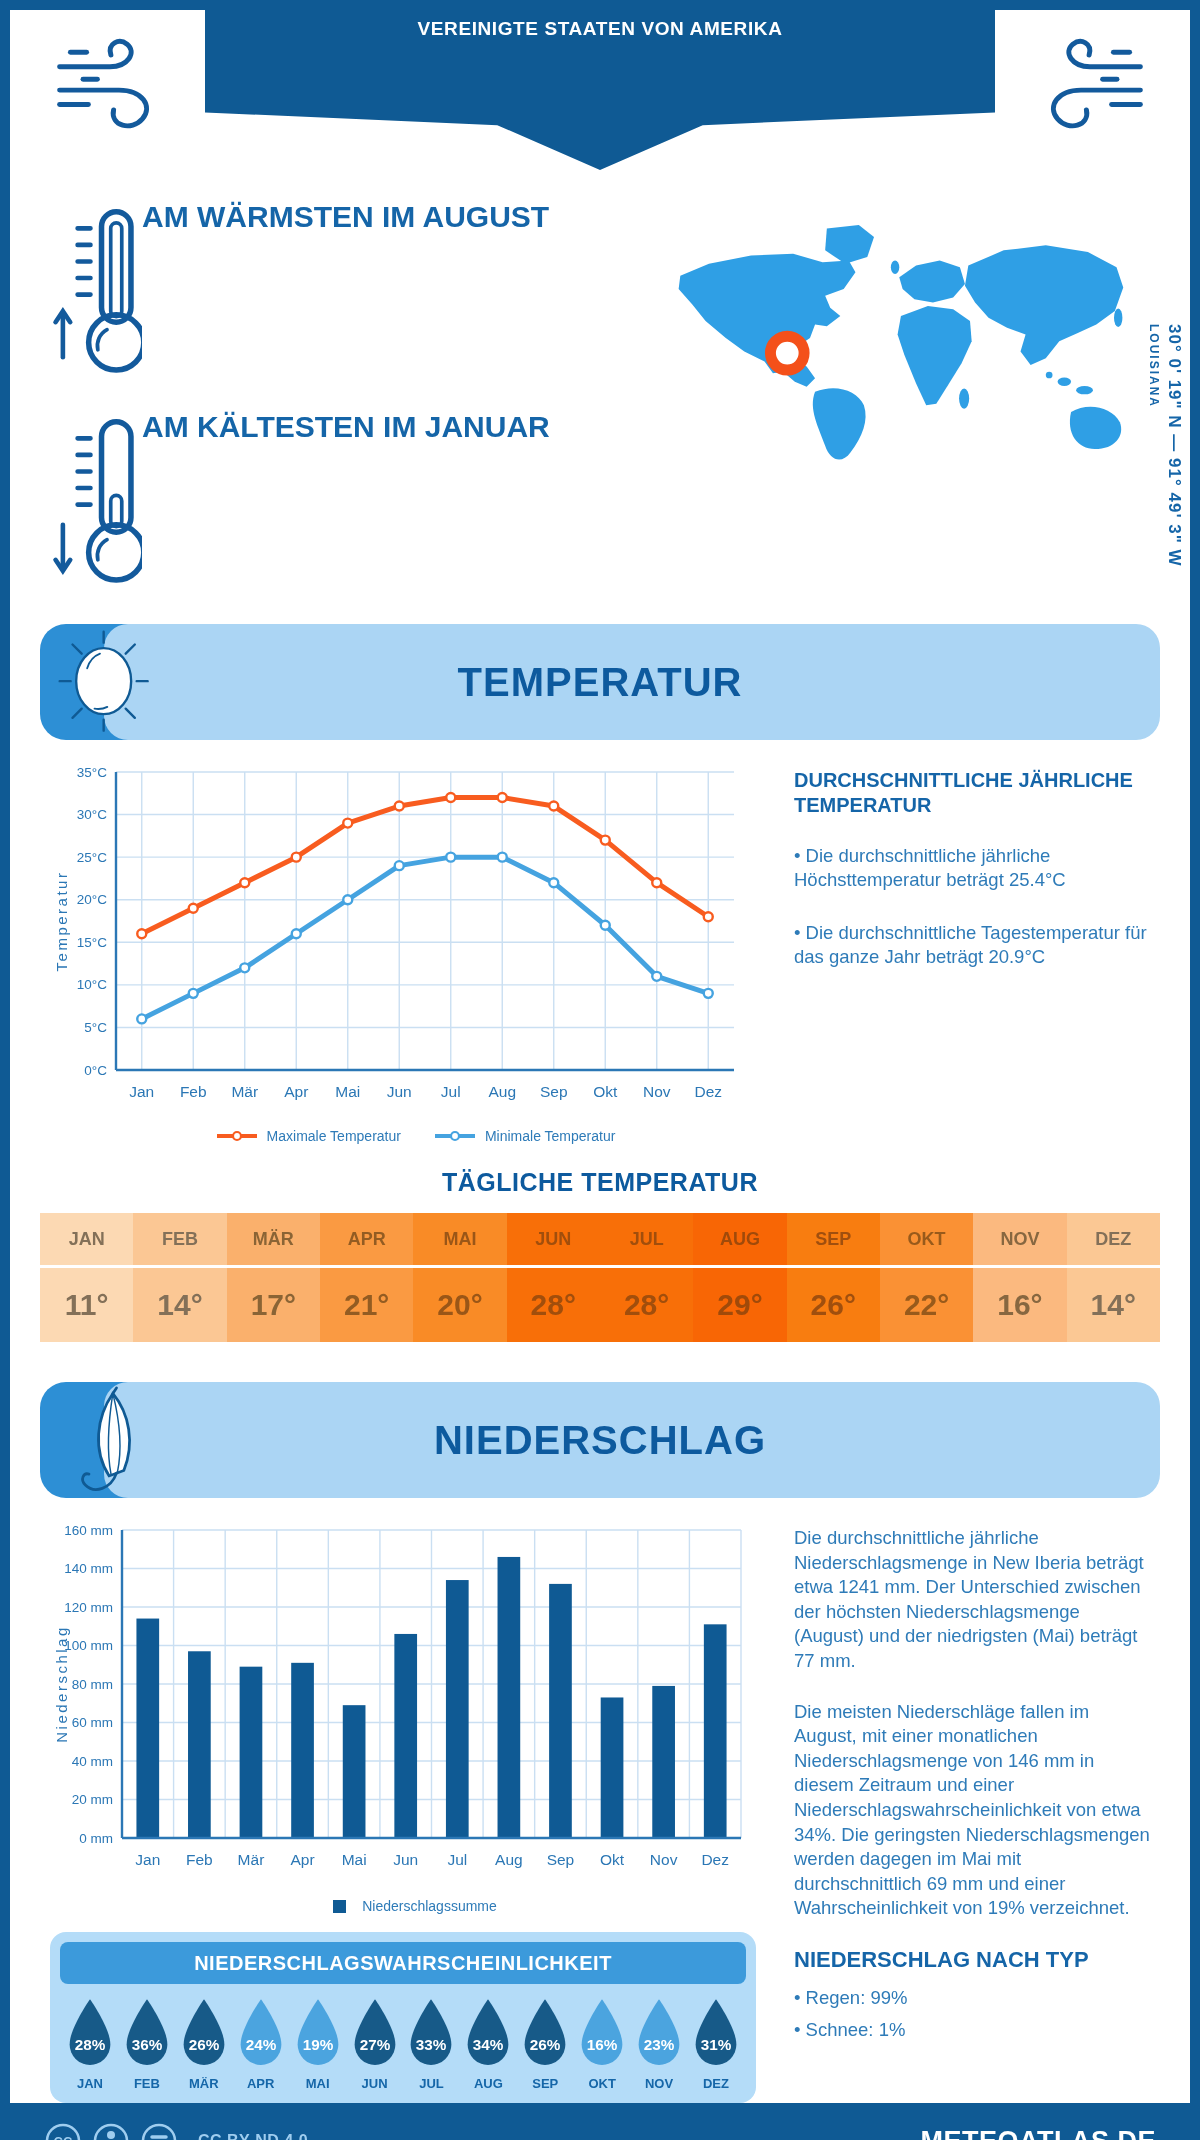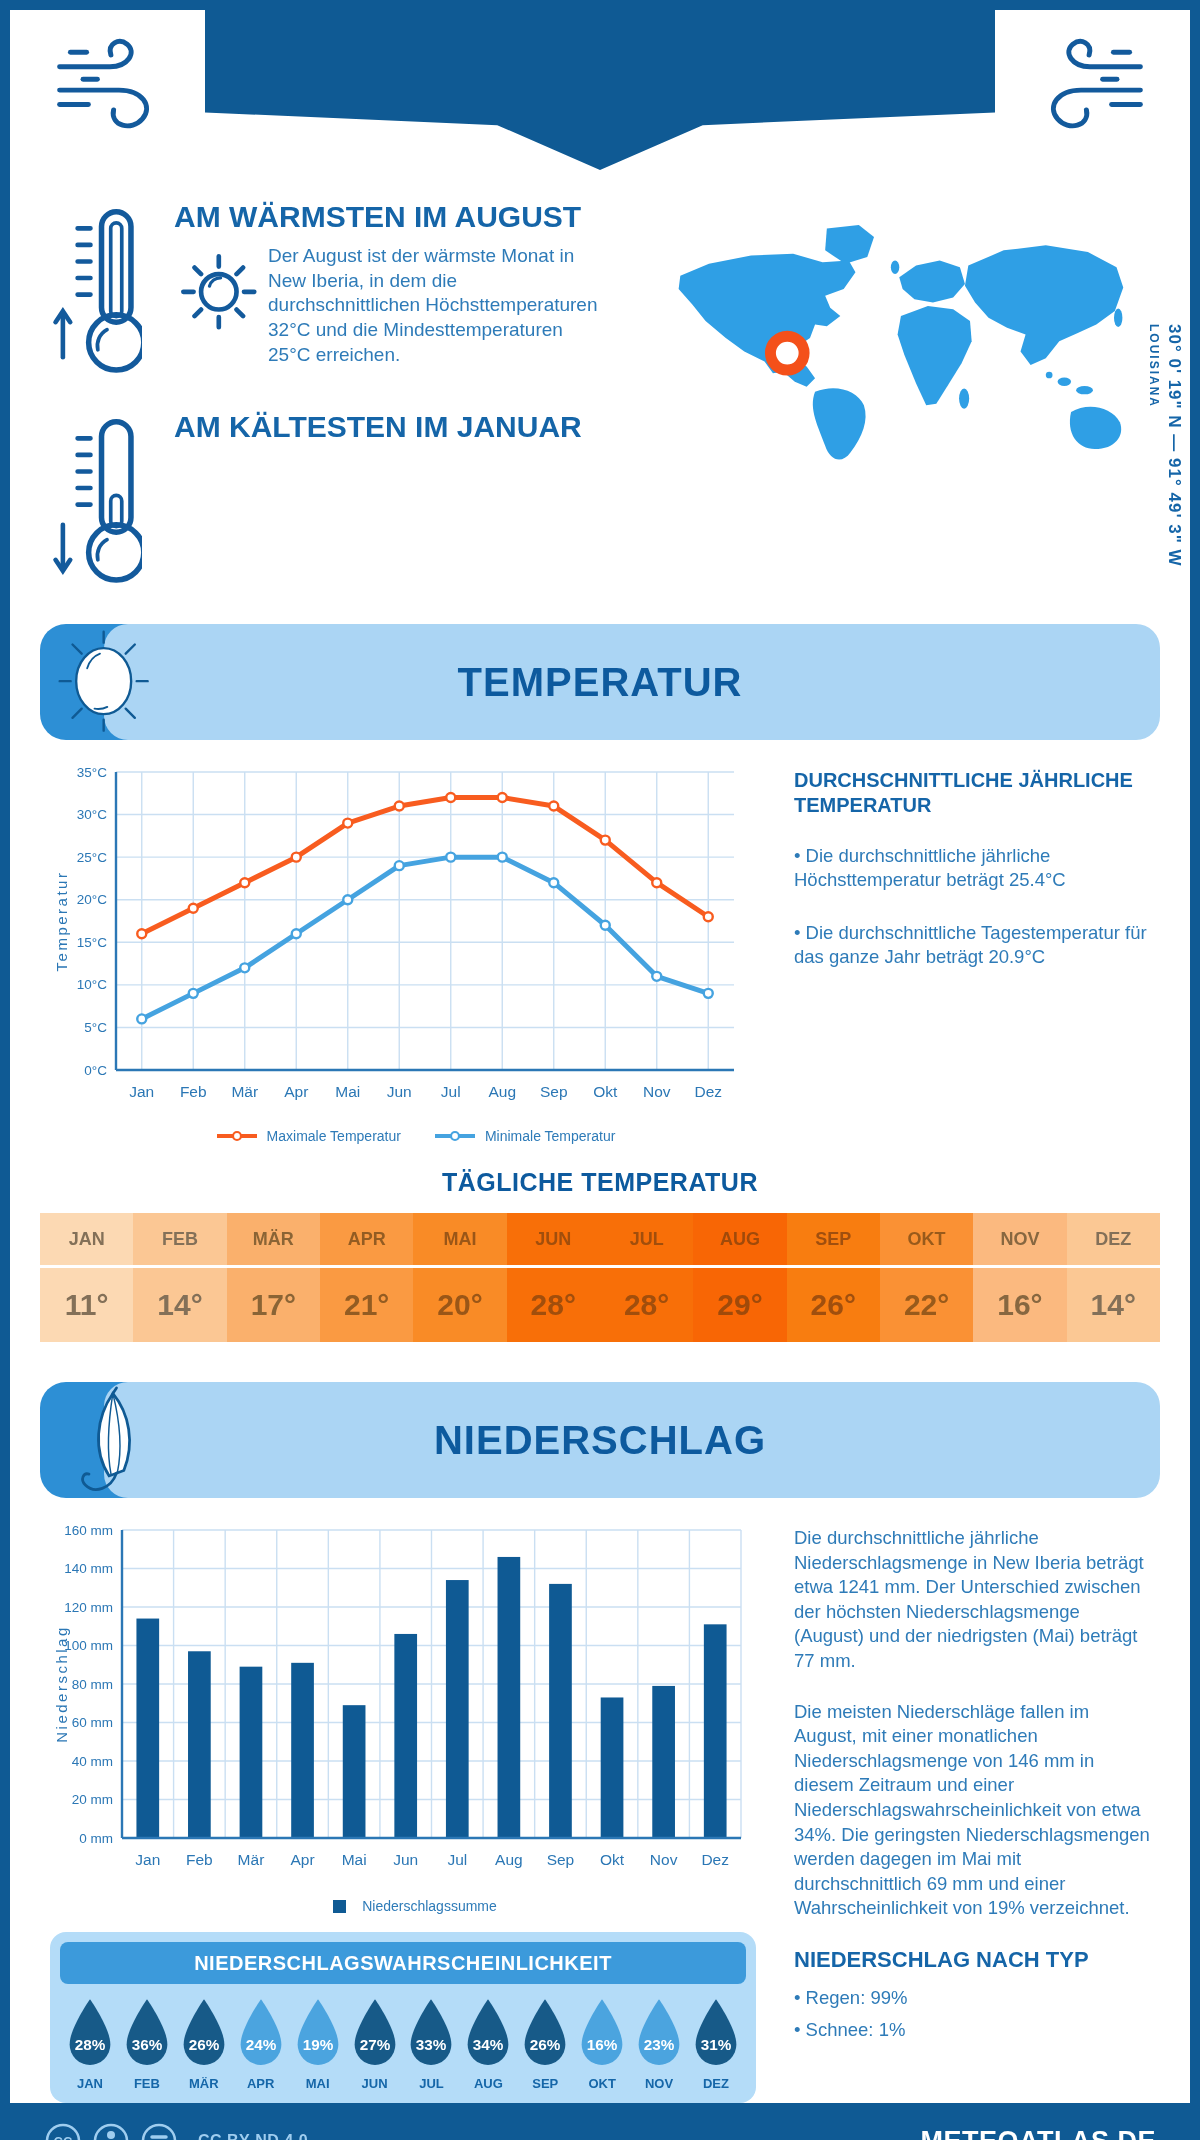--- a/index.html
+++ b/index.html
@@ -18,21 +18,21 @@
   .header-banner{width:790px;margin:0 auto;height:160px;background:var(--dark);
     clip-path:polygon(0 0,100% 0,100% 64%,63% 72%,50% 100%,37% 72%,0 64%);
     text-align:center;color:#fff;flex-shrink:0;}
   .page-title{font-size:54px;font-weight:bold;letter-spacing:1px;margin-top:22px;}
   .page-subtitle{font-size:19px;font-weight:600;letter-spacing:.6px;margin-top:8px;}
   .wind{position:absolute;top:22px;width:108px;height:100px;}
   .wind.left{left:46px;} .wind.right{right:46px;transform:scaleX(-1);}
   
   .top-row{display:flex;padding:26px 40px 0 40px;}
   .facts-col{width:560px;flex-shrink:0;}
-  .fact{display:flex;margin-bottom:22px;gap:32px;}
+  .fact{display:flex;margin-bottom:22px;}
   .fact-heading{font-size:30px;font-weight:bold;color:var(--heading);margin:4px 0 10px 0;}
   .fact-row{display:flex;align-items:flex-start;}
   .fact-text{width:340px;font-size:19px;line-height:1.3;color:var(--body);margin-left:10px;}
   .map-col{flex:1;position:relative;}
   .map-svg{margin:18px 0 0 40px;}
   .coords{position:absolute;top:128px;right:-34px;display:flex;color:var(--heading);}
   .coord-sub{writing-mode:vertical-rl;font-size:12px;letter-spacing:2px;margin-right:3px;font-weight:600;}
   .coord-main{writing-mode:vertical-rl;font-size:17px;font-weight:bold;letter-spacing:1px;}
   
   .section-banner{margin:8px 30px 0 30px;height:116px;position:relative;flex-shrink:0;}
@@ -86,45 +86,38 @@
   </svg>
   <svg class="wind right" viewBox="0 0 120 110" fill="none" stroke="#135A9C" stroke-width="5.5" stroke-linecap="round">
     <path d="M16,22 H34"></path>
     <path d="M4,38 H60 C80,38 90,22 79,13 C70,6 57,12 61,25"></path>
     <path d="M30,52 H46"></path>
     <path d="M4,64 H70 C96,64 108,82 96,96 C84,110 60,104 64,86"></path>
     <path d="M4,80 H36"></path>
   </svg>
 
   <div class="header-banner">
+    <div class="page-subtitle">VEREINIGTE STAATEN VON AMERIKA</div>
   </div>
 
   <div class="top-row">
     <div class="facts-col">
 
       <div class="fact">
         <svg width="92" height="188" viewBox="0 0 100 190" fill="none" stroke="#135A9C" stroke-linecap="round">
           <path d="M14,168 V122" stroke-width="5"></path>
             <path d="M6,130 L14,118 L22,130" stroke-width="5"></path>
           <path d="M30,28 H44 M30,46 H44 M30,64 H44 M30,82 H44 M30,100 H44" stroke-width="5"></path>
           <rect x="56" y="10" width="32" height="120" rx="16" stroke-width="6"></rect>
           <circle cx="72" cy="152" r="30" stroke-width="6"></circle>
           <rect x="66" y="22" width="12" height="102" rx="6" stroke-width="4"></rect>
           <path d="M52,160 A20,20 0 0 1 62,138" stroke-width="4"></path>
         </svg>
         <div class="fact-body">
           <div class="fact-heading">AM WÄRMSTEN IM AUGUST</div>
-          <div class="fact-row">
-            <svg width="84" height="90" viewBox="0 0 90 90" fill="none" stroke="#135A9C" stroke-width="5" stroke-linecap="round">
-              <circle cx="48" cy="48" r="19"></circle>
-              <path d="M75,48 H86 M21,48 H10 M48,21 V10 M48,75 V86 M67,29 L74,22 M29,29 L22,22 M67,67 L74,74 M29,67 L22,74"></path>
-              <path d="M38,42 A12,12 0 0 1 50,33" stroke-width="3.5"></path>
-            </svg>
-            <div class="fact-text">Der August ist der wärmste Monat in New Iberia, in dem die durchschnittlichen Höchsttemperaturen 32°C und die Mindesttemperaturen 25°C erreichen.</div>
-          </div>
         </div>
       </div>
 
       <div class="fact">
         <svg width="92" height="188" viewBox="0 0 100 190" fill="none" stroke="#135A9C" stroke-linecap="round">
           <path d="M14,122 V168" stroke-width="5"></path>
             <path d="M6,160 L14,172 L22,160" stroke-width="5"></path>
           <path d="M30,28 H44 M30,46 H44 M30,64 H44 M30,82 H44 M30,100 H44" stroke-width="5"></path>
           <rect x="56" y="10" width="32" height="120" rx="16" stroke-width="6"></rect>
           <circle cx="72" cy="152" r="30" stroke-width="6"></circle>

